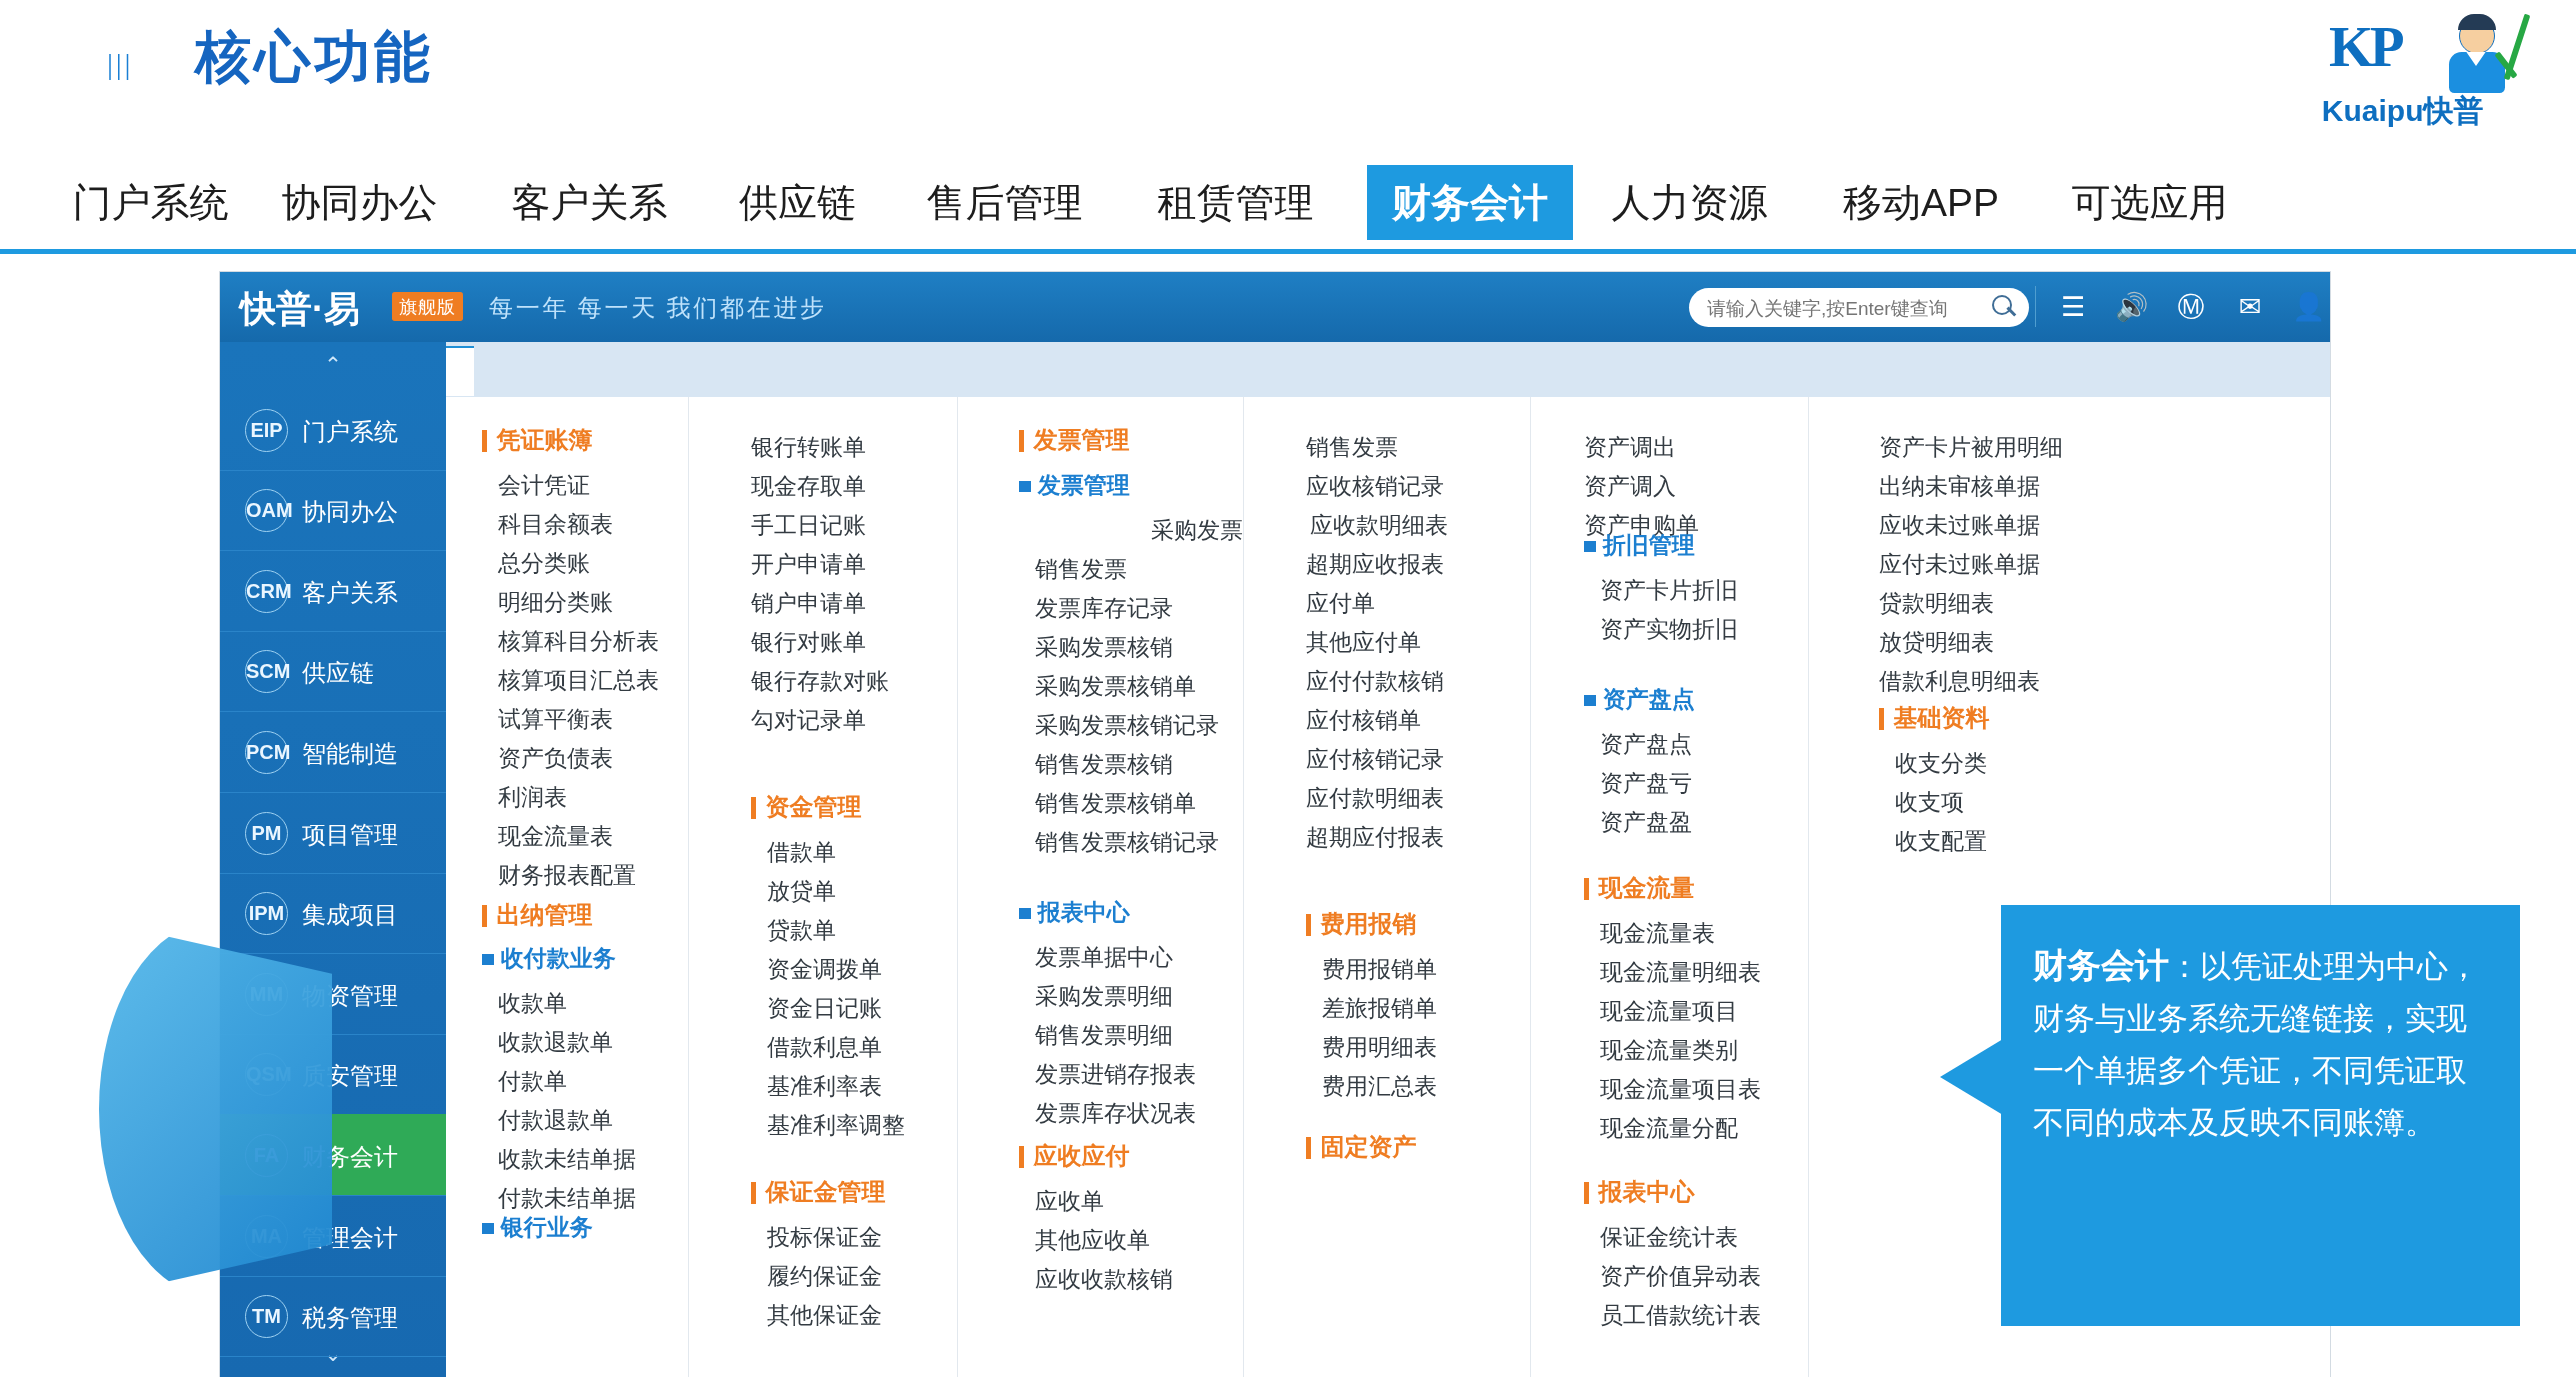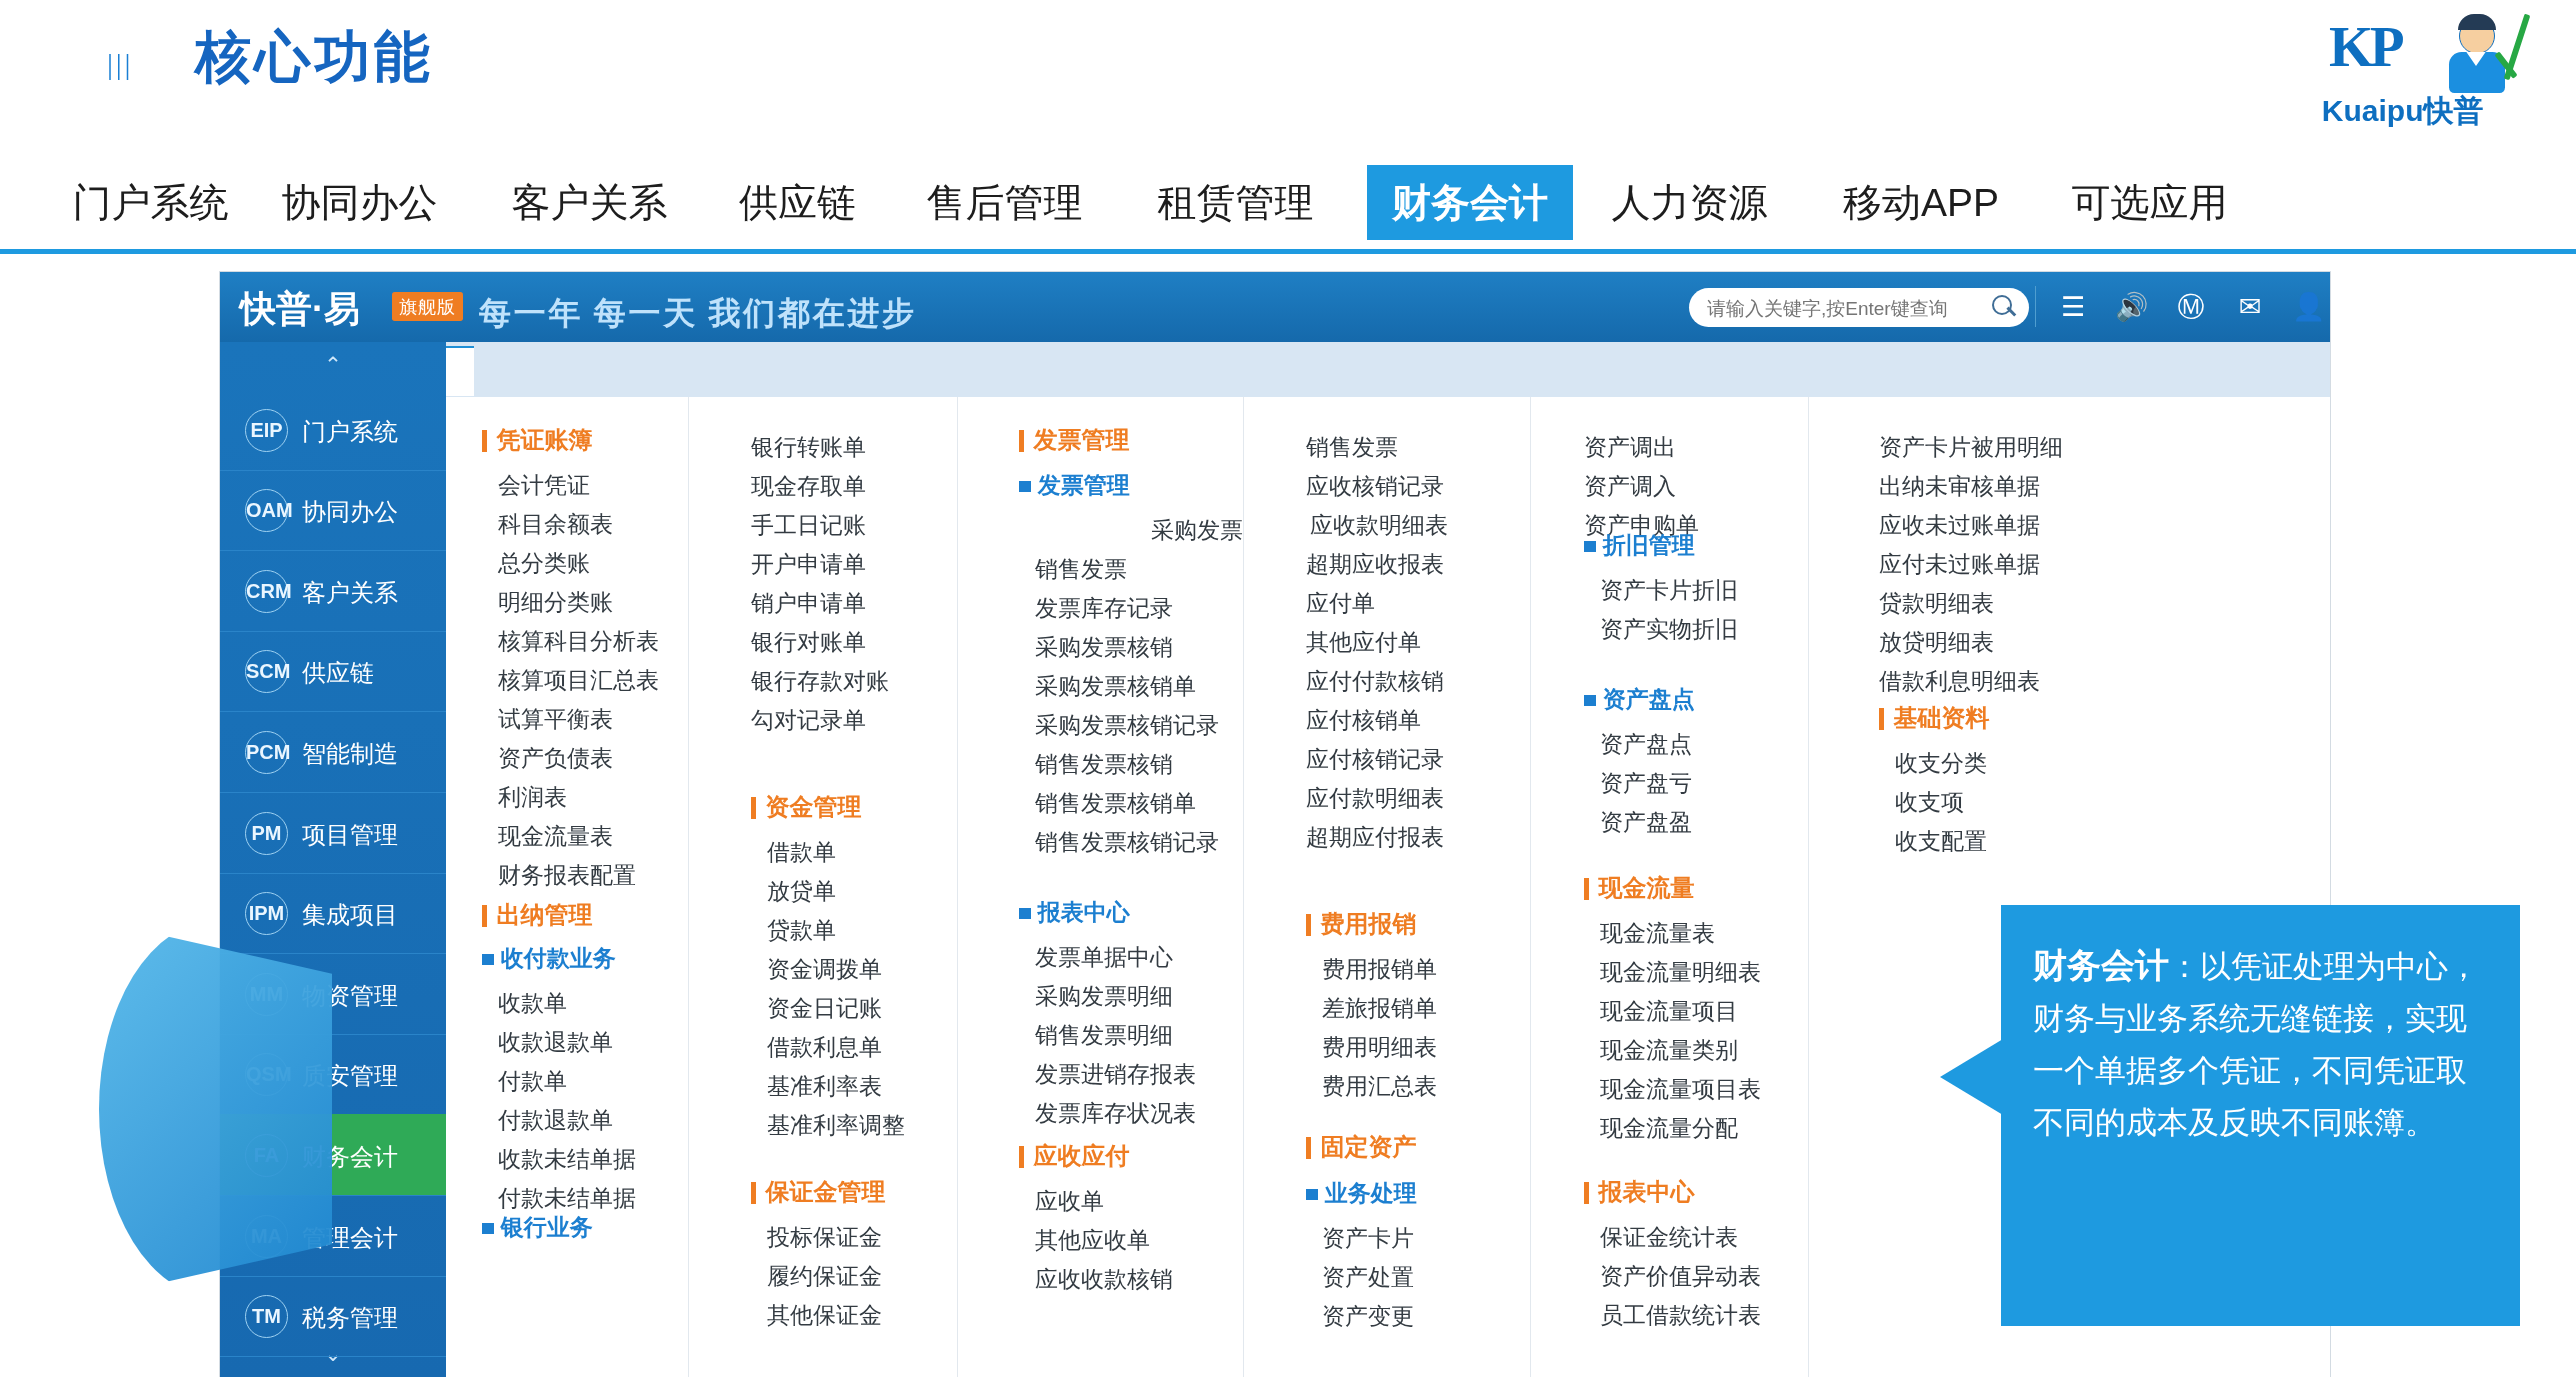--- a/index.html
+++ b/index.html
@@ -94,22 +94,22 @@
   }
   .kp-brand{
     position:absolute;left:20px;top:12.5px;font-size:36px;font-weight:bold;color:#ffffff;
   }
   .kp-badge{
     position:absolute;left:172px;top:20px;
     background:#ef7d22;color:#fff;font-size:18px;padding:2.7px 7.2px;border-radius:2.7px;
     letter-spacing:0.9px;
   }
   .kp-slogan{
-    position:absolute;left:259px;top:20px;font-size:32px;color:#bfe2fb;
-    font-family:"Liberation Serif",serif;letter-spacing:2.7px;font-weight:bold;
+    position:absolute;left:269px;top:20px;font-size:24px;color:#bfe2fb;
+    font-family:"Liberation Serif",serif;letter-spacing:2.7px;
   }
   .search-box{
     position:absolute;left:1469px;top:16px;width:340px;height:39px;
     background:#ffffff;border-radius:20px;
   }
   .search-box input{
     position:absolute;left:16px;top:0;width:269px;height:39px;border:0;outline:0;
     background:transparent;font-size:19px;color:#8a9097;
     font-family:"Liberation Sans",sans-serif;
   }
@@ -444,26 +444,20 @@
         <div class="grp" style="top: 511px;">
           <div class="grp-title"><span class="bar"></span><span>费用报销</span></div>
           <div class="leaf" style="margin-top: 14.3px; margin-left: 16px;">费用报销单</div>
           <div class="leaf" style="margin-top: 8px; margin-left: 16px;">差旅报销单</div>
           <div class="leaf" style="margin-top: 8px; margin-left: 16px;">费用明细表</div>
           <div class="leaf" style="margin-top: 8px; margin-left: 16px;">费用汇总表</div>
         </div>
         <div class="grp" style="top: 734px;">
           <div class="grp-title"><span class="bar"></span><span>固定资产</span></div>
         </div>
-        <div class="grp" style="top: 781px;">
-          <div class="grp-title blue"><span class="bar"></span><span>业务处理</span></div>
-          <div class="leaf" style="margin-top: 14.3px; margin-left: 16px;">资产卡片</div>
-          <div class="leaf" style="margin-top: 8px; margin-left: 16px;">资产处置</div>
-          <div class="leaf" style="margin-top: 8px; margin-left: 16px;">资产变更</div>
-        </div>
       </div>
       <div class="col" style="left: 1138px; width: 224px;">
         <div class="grp" style="top: 27px;">
           <div class="leaf" style="margin-top: 8px; margin-left: 0px;">资产调出</div>
           <div class="leaf" style="margin-top: 8px; margin-left: 0px;">资产调入</div>
           <div class="leaf" style="margin-top: 8px; margin-left: 0px;">资产申购单</div>
         </div>
         <div class="grp" style="top: 133px;">
           <div class="grp-title blue"><span class="bar"></span><span>折旧管理</span></div>
           <div class="leaf" style="margin-top: 14.3px; margin-left: 16px;">资产卡片折旧</div>

